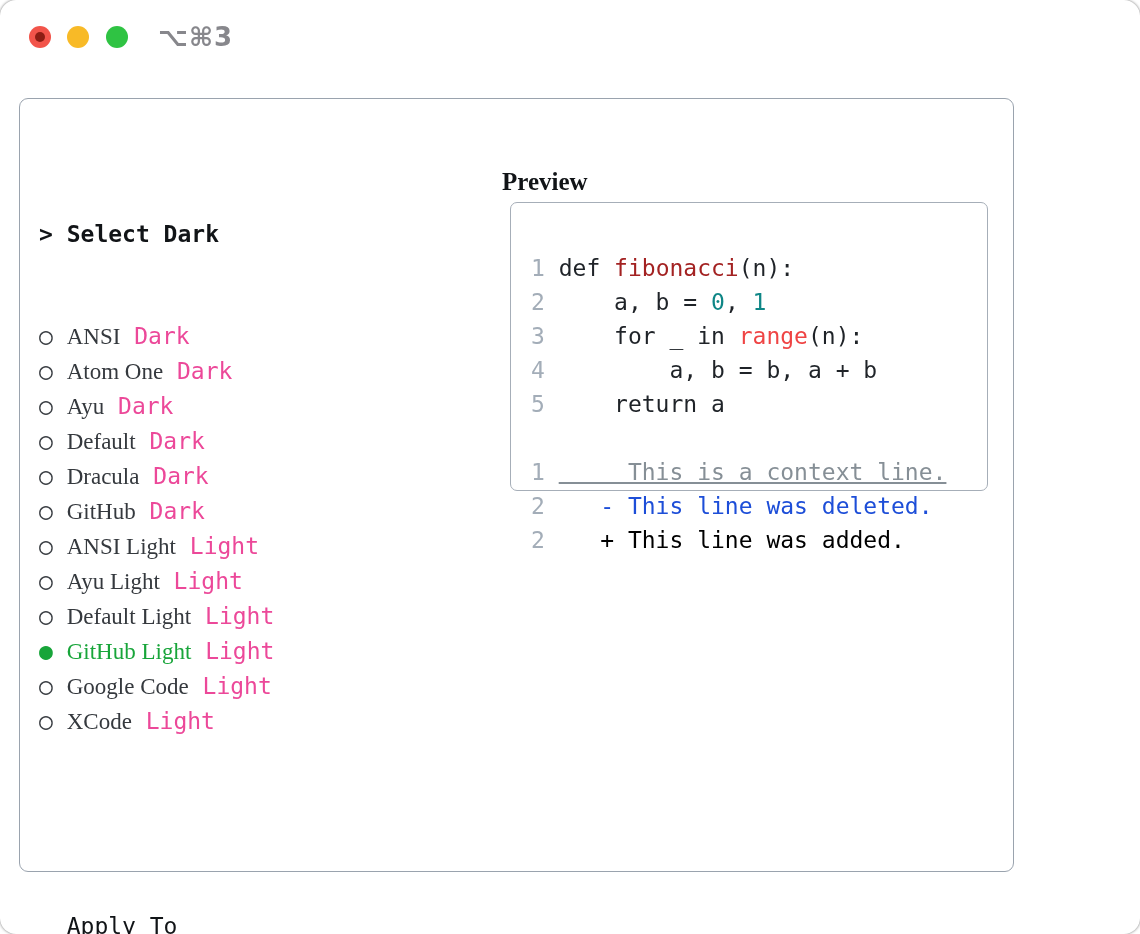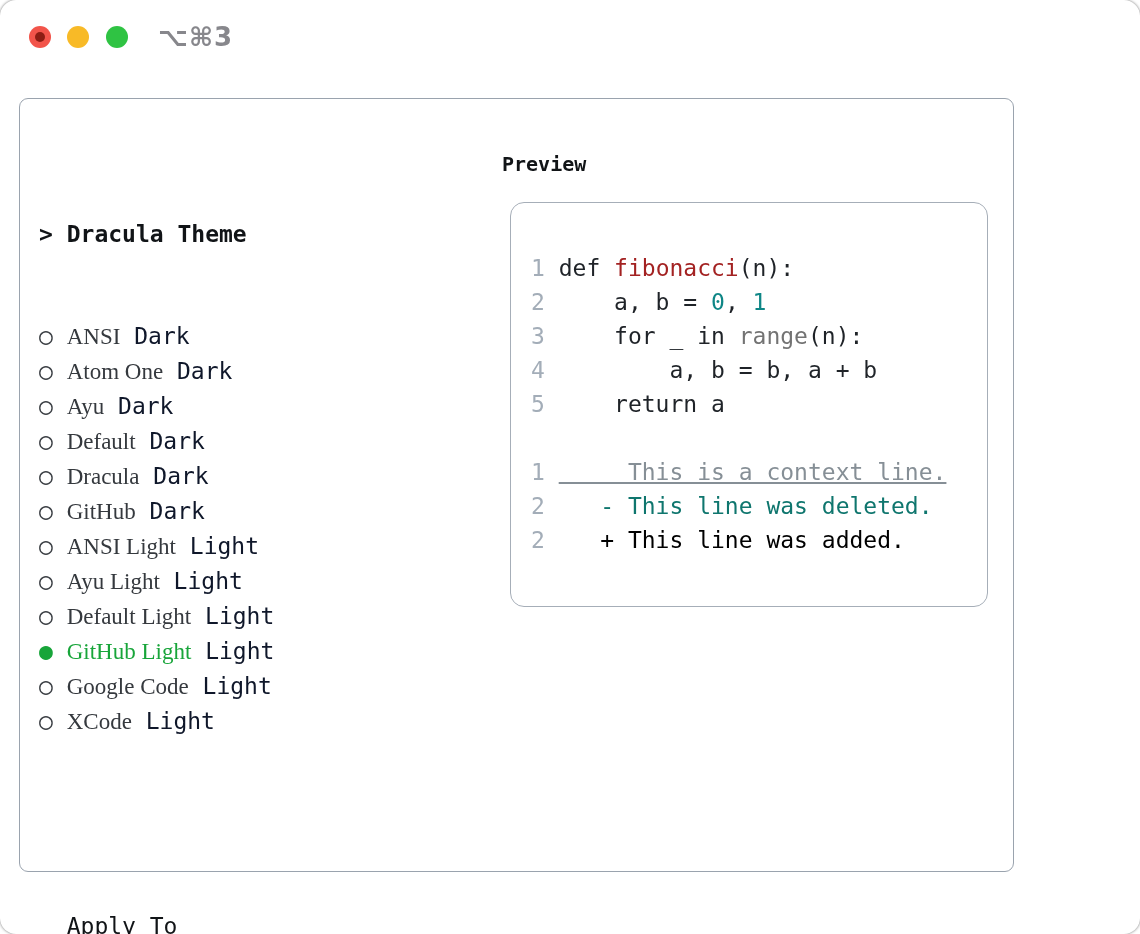--- a/index.html
+++ b/index.html
@@ -18,57 +18,57 @@
   
   .panel{position:absolute;left:19px;top:98px;width:995px;height:774px;box-sizing:border-box;
          border:1.5px solid #9aa3ae;border-radius:9px;background:#fff;}
   .left-col{position:absolute;left:19px;top:50px;font-size:23px;line-height:34px;white-space:pre;}
   .row{white-space:pre;color:#35393e;}
   .gut{display:inline-block;width:2ch;}
   .prompt{color:#111417;font-weight:bold;}
   .hdr{color:#111417;font-weight:bold;}
   .bullet{color:#3d4146;}
   .name{color:#35393e;font-family:Liberation Serif, serif;}
-  .variant{color:#0f172a;margin-left:1ch;}
+  .variant{color:#ec4899;margin-left:1ch;}
   .row.sel .bullet,.row.sel .name{color:#18a53a;}
   .spacer{height:34px;}
   .apply-header{color:#111417;margin-left:2ch;}
   
-  .preview-label{position:absolute;left:482px;top:48px;font-size:20px;line-height:34px;
-                 font-weight:bold;color:#111417;}
-  .preview-box{position:absolute;left:490px;top:103px;width:478px;height:405px;box-sizing:border-box;
-               border:1.5px solid #a6aeb8;border-radius:14px;background:#fff;}
+  .preview-label{position:absolute;left:482px;top:66px;font-size:25px;line-height:34px;
+                 font-weight:bold;color:#111417;font-family:Liberation Serif, serif;}
+  .preview-box{position:absolute;left:490px;top:103px;width:478px;height:289px;box-sizing:border-box;
+               border:1.5px solid #a6aeb8;border-radius:7px;background:#fff;}
   .code{position:absolute;left:20px;top:48px;font-size:23px;line-height:34px;white-space:pre;}
   .lnum{display:inline-block;width:2ch;color:#a3adb8;}
   .blankline{height:34px;}
   .tok-plain{color:#1f2328;}
   .tok-keyword{color:#1f2328;}
   .tok-function{color:#a32222;}
   .tok-number{color:#0e8686;}
-  .tok-builtin{color:#737373;}
+  .tok-builtin{color:#ef4444;}
   .tok-context{color:#868f96;text-decoration:underline;}
-  .tok-deletion{color:#0f766e;margin-top:20px;}
+  .tok-deletion{color:#1d4ed8;margin-top:20px;}
   .tok-addition{color:#000000;}
 </style>
 </head>
 <body>
 
 <div class="window">
   <div class="titlebar">
     <span class="light red">
       <span class="dot"></span>
     </span>
     <span class="light yellow"></span>
     <span class="light green"></span>
     <span class="hotkey">⌥⌘3</span>
   </div>
 
   <div class="panel">
     <div class="left-col">
-      <div class="row"><span class="gut prompt">&gt;</span><span class="hdr">Dracula Theme</span></div>
+      <div class="row"><span class="gut prompt">&gt;</span><span class="hdr">Select Dark</span></div>
       <div id="theme-items"><div class="row item"><span class="gut bullet">○</span><span class="name">ANSI</span><span class="variant">Dark</span></div><div class="row item"><span class="gut bullet">○</span><span class="name">Atom One</span><span class="variant">Dark</span></div><div class="row item"><span class="gut bullet">○</span><span class="name">Ayu</span><span class="variant">Dark</span></div><div class="row item"><span class="gut bullet">○</span><span class="name">Default</span><span class="variant">Dark</span></div><div class="row item"><span class="gut bullet">○</span><span class="name">Dracula</span><span class="variant">Dark</span></div><div class="row item"><span class="gut bullet">○</span><span class="name">GitHub</span><span class="variant">Dark</span></div><div class="row item"><span class="gut bullet">○</span><span class="name">ANSI Light</span><span class="variant">Light</span></div><div class="row item"><span class="gut bullet">○</span><span class="name">Ayu Light</span><span class="variant">Light</span></div><div class="row item"><span class="gut bullet">○</span><span class="name">Default Light</span><span class="variant">Light</span></div><div class="row item sel"><span class="gut bullet">●</span><span class="name">GitHub Light</span><span class="variant">Light</span></div><div class="row item"><span class="gut bullet">○</span><span class="name">Google Code</span><span class="variant">Light</span></div><div class="row item"><span class="gut bullet">○</span><span class="name">XCode</span><span class="variant">Light</span></div></div>
       <div class="spacer"></div>
       <div class="row apply-header">Apply To</div>
       
       
       
     </div>
 
     <div class="preview-label">Preview</div>
     <div class="preview-box">

